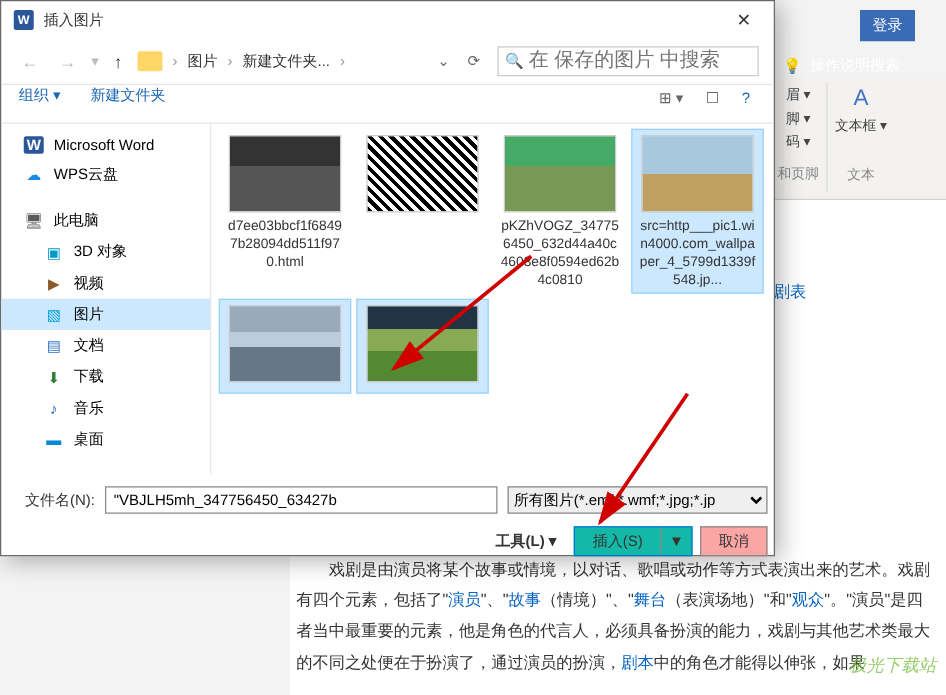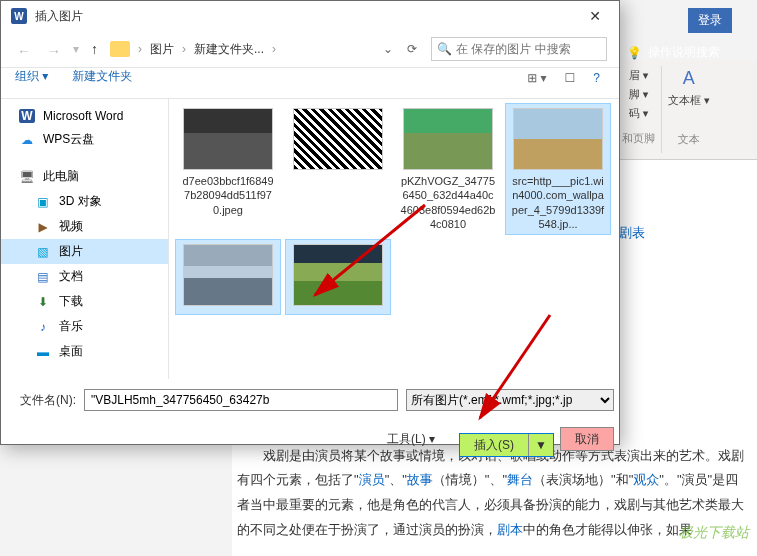--- a/index.html
+++ b/index.html
@@ -24,21 +24,21 @@
 .titlebar .spacer { flex: 1; }
 .titlebar .close { font-size: 14px; padding: 4px 8px; cursor: pointer; }
 .navbar { height: 36px; display: flex; align-items: center; padding: 0 12px; gap: 8px; font-size: 12px; color: #666; }
 .navbar .arrow { color: #bbb; font-size: 14px; padding: 0 4px; }
 .navbar .arrow.active { color: #333; }
 .navbar .folder-ic { width: 20px; height: 16px; background: #ffd768; border-radius: 2px; }
 .navbar .crumb { color: #333; }
 .navbar .sep { color: #999; }
 .navbar .flex { flex: 1; }
 .navbar .refresh { padding: 0 6px; }
-.navbar input { width: 176px; height: 24px; border: 1px solid #ccc; padding: 0 8px 0 24px; font-size: 12px; color: #0f766e; }
+.navbar input { width: 209px; height: 24px; border: 1px solid #ccc; padding: 0 8px 0 24px; font-size: 16px; color: #0f766e; }
 .searchwrap { position: relative; }
 .searchwrap .sicon { position: absolute; left: 6px; top: 5px; font-size: 12px; color: #666; }
 .toolbar { height: 32px; border-top: 1px solid #e5e5e5; border-bottom: 1px solid #e5e5e5; display: flex; align-items: flex-start; padding: 0 14px; font-size: 12px; color: #1a67b3; gap: 24px; }
 .toolbar .right { margin-left: auto; display: flex; gap: 8px; align-items: center; color: #666; }
 .toolbar .vbtn { border: 1px solid transparent; padding: 2px 4px; font-size: 12px; }
 .body { display: flex; height: 280px; }
 .sidebar { width: 168px; border-right: 1px solid #e5e5e5; padding: 6px 0; overflow: hidden; font-size: 12px; }
 .sidebar .item { display: flex; align-items: center; padding: 4px 8px 4px 18px; gap: 8px; cursor: pointer; }
 .sidebar .item.sub { padding-left: 34px; }
 .sidebar .item.active { background: #cce8ff; }
@@ -63,26 +63,26 @@
 .thumb.t3 { background: linear-gradient(#4a6 40%, #795 40%); }
 .thumb.t4 { background: linear-gradient(#a8c8e0 50%, #c0a060 50%); }
 .thumb.t5 { background: linear-gradient(#9ab 35%, #bcd 35% 55%, #678 55%); }
 .thumb.t6 { background: linear-gradient(#234 30%, #8a5 30% 60%, #583 60%); }
 .footer { padding: 10px 5px; font-size: 12px; color: #333; }
 .footer-row { display: flex; align-items: center; gap: 8px; margin-bottom: 10px; }
 .footer-row .lbl { width: 70px; text-align: right; }
 .footer-row input { flex: 1; height: 22px; border: 1px solid #888; padding: 0 6px; font-size: 12px; }
 .footer-row select { width: 208px; height: 22px; border: 1px solid #888; font-size: 12px; }
 .footer-btns { display: flex; justify-content: flex-end; gap: 6px; align-items: center; }
-.footer-btns .tools { margin-right: 18px; }
+.footer-btns .tools { margin-right: 8px; font-weight: bold; }
 .btn { height: 24px; border: 1px solid #888; background: #fca5a5; font-size: 12px; padding: 0 14px; cursor: pointer; display: inline-flex; align-items: center; }
 .btn.split { padding: 0; }
 .btn.split .main { padding: 0 14px; border-right: 1px solid #888; display: inline-flex; align-items: center; height: 100%; }
 .btn.split .dd { padding: 0 6px; }
-.btn.default { background: #bef264; border-color: #0078d7; margin-top: 12px; }
+.btn.default { background: #14b8a6; border-color: #0078d7; }
 
 .arrow-red { position: absolute; z-index: 20; pointer-events: none; }
 .arrow1 { left: 295px; top: 200px; width: 140px; height: 110px; }
 .arrow2 { left: 420px; top: 310px; width: 140px; height: 120px; }
 .watermark { position: absolute; right: 8px; bottom: 14px; font-size: 14px; color: #7ec04a; font-style: italic; opacity: 0.8; z-index: 5; }
 </style>
 </head>
 <body>
 
 <div class="word-bg">
@@ -193,21 +193,21 @@
           <span>音乐</span>
         </div>
         <div class="item sub">
           <span class="ic ic-desk">▬</span>
           <span>桌面</span>
         </div>
       </div>
     <div class="files" id="files">
         <div class="file">
           <div class="thumb t1"></div>
-          <div class="name">d7ee03bbcf1f68497b28094dd511f970.jpeg</div>
+          <div class="name">d7ee03bbcf1f68497b28094dd511f970.html</div>
         </div>
         <div class="file">
           <div class="thumb t2"></div>
         </div>
         <div class="file">
           <div class="thumb t3"></div>
           <div class="name">pKZhVOGZ_347756450_632d44a40c4603e8f0594ed62b4c0810</div>
         </div>
         <div class="file selected">
           <div class="thumb t4"></div>

